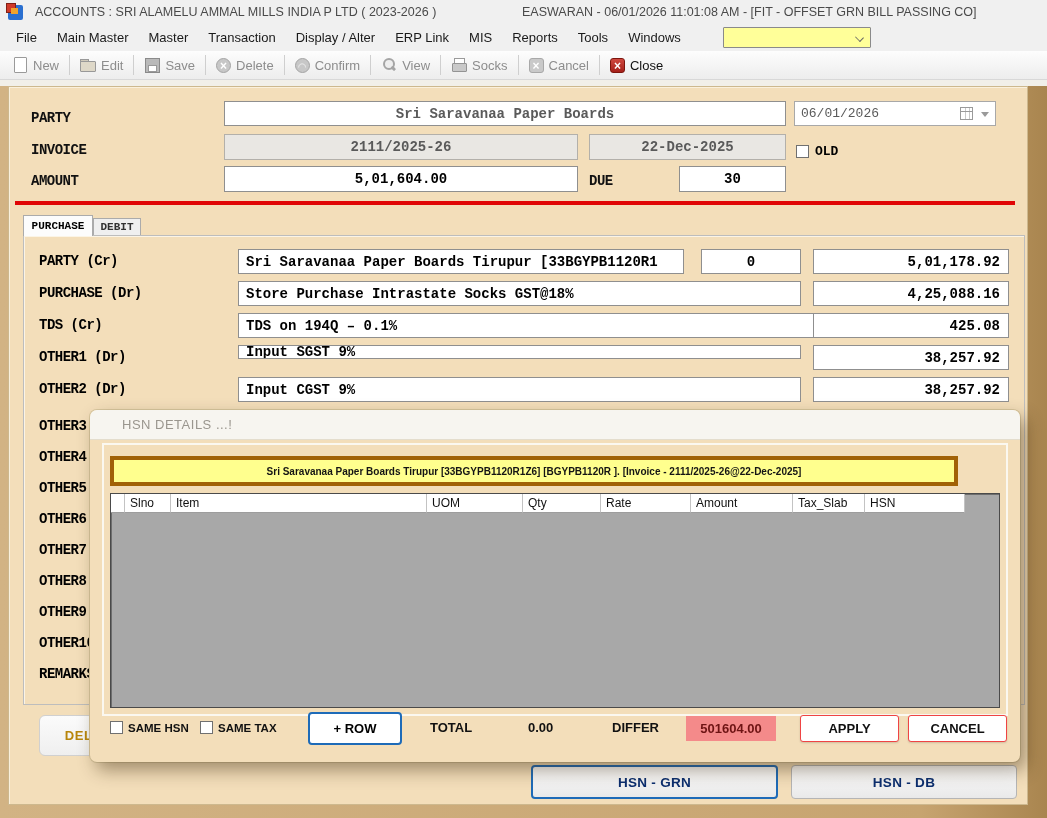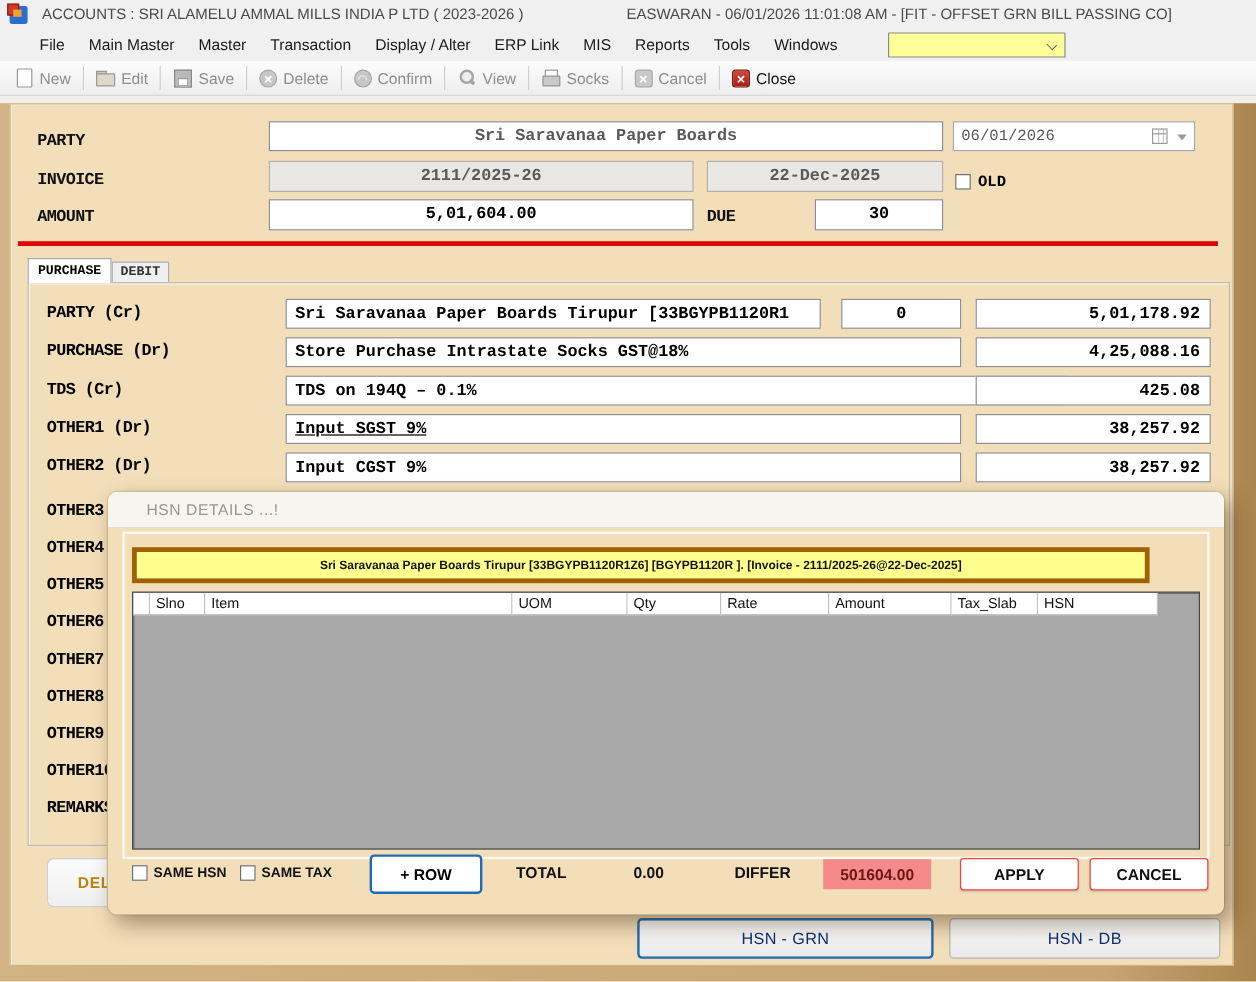--- a/index.html
+++ b/index.html
@@ -11,21 +11,21 @@
   .titlebar { position:absolute; left:0; top:0; width:1047px; height:24px;
     background:#f0f0f0; display:flex; align-items:center; }
   .app-icon { width:15px; height:15px; margin-left:8px; position:relative; background:#2a6fd0; border-radius:2px; }
   .app-icon::before { content:""; position:absolute; left:-2px; top:-2px; width:8px; height:8px; background:#d03a2a; border:1px solid #802015; }
   .app-icon::after { content:""; position:absolute; left:3px; top:3px; width:7px; height:6px; background:#f0a22c; }
   .title-text { margin-left:12px; font-size:12.5px; color:#4a4a4a; }
   .session-text { position:absolute; left:522px; top:5px; font-size:12.5px; color:#4a4a4a; }
 
   
   .menubar { position:absolute; left:0; top:24px; width:1047px; height:27px;
-    background:#f0f0f0; display:flex; align-items:center; padding-left:23px; }
+    background:#f0f0f0; display:flex; align-items:center; padding-left:6px; }
   .menu-item { padding:4px 10px; font-size:13px; color:#1a1a1a; cursor:default; }
   .quick-combo { width:148px; height:21px; margin-left:32px; background:var(--combo-yellow,#ffff99);
     border:1px solid #8a8a8a; position:relative; border-radius:1px; }
   .combo-arrow { position:absolute; right:7px; top:6px; width:7px; height:7px;
     border-right:1.6px solid #666; border-bottom:1.6px solid #666; transform:rotate(45deg) scaleY(.8); }
 
   
   .toolbar { position:absolute; left:0; top:51px; width:1047px; height:29px;
     background:linear-gradient(#fdfdfd,#ededed); border-bottom:1px solid #d8d8d8;
     display:flex; align-items:center; padding-left:4px; }
@@ -101,21 +101,21 @@
   .detail-panel { position:absolute; left:14px; top:148px; width:1002px; height:470px;
     border:1px solid #bdbdbd; box-shadow:inset 1px 1px 0 #fbf4e6; }
 
   .delete-btn { position:absolute; left:30px; top:628px; width:106px; height:41px;
     background:linear-gradient(#fbfbfb,#efefef); border:1px solid #d0d0d0; border-radius:6px;
     font-weight:bold; font-size:13px; color:var(--delete-text,#b8860b);
     display:flex; align-items:center; justify-content:center; letter-spacing:0.5px; }
 
   .hsn-btn { position:absolute; height:34px; border-radius:4px;
     background:linear-gradient(#fefefe,#e9e9e9); display:flex; align-items:center; justify-content:center;
-    font-weight:normal; font-size:13.5px; color:var(--hsn-text,#0b2e6f); letter-spacing:0.3px; }
+    font-weight:bold; font-size:13.5px; color:var(--hsn-text,#0b2e6f); letter-spacing:0.3px; }
   .hsn-grn { left:522px; top:678px; width:247px; border:2px solid var(--focus-blue,#1e6bb8); }
   .hsn-db  { left:782px; top:678px; width:226px; border:1px solid #b5b5b5; }
 
   
   .dialog { position:absolute; left:90px; top:410px; width:930px; height:352px;
     background:var(--form-bg,#f3deba); border-radius:7px;
     box-shadow:6px 8px 18px rgba(60,40,10,.45), 0 0 0 1px #d9c79f; z-index:10; }
   .dialog-header { position:absolute; left:0; top:0; width:930px; height:30px;
     background:#f7f5f0; border-radius:7px 7px 0 0; border-bottom:1px solid #e4ddcd;
     display:flex; align-items:center; padding-left:32px; font-size:13px; color:#9a968e; letter-spacing:0.5px; }
@@ -265,21 +265,21 @@
           <div class="field left" style="left: 229px; top: 162px; width: 446px; height: 25px;">Sri Saravanaa Paper Boards Tirupur [33BGYPB1120R1</div>
           <div class="field centered" style="left: 692px; top: 162px; width: 100px; height: 25px;">0</div>
           <div class="field right" style="left: 804px; top: 162px; width: 196px; height: 25px;">5,01,178.92</div>
           <div class="lg-label" style="top: 198px;">PURCHASE (Dr)</div>
           <div class="field left" style="left: 229px; top: 194px; width: 563px; height: 25px;">Store Purchase Intrastate Socks GST@18%</div>
           <div class="field right" style="left: 804px; top: 194px; width: 196px; height: 25px;">4,25,088.16</div>
           <div class="lg-label" style="top: 230px;">TDS (Cr)</div>
           <div class="field left" style="left: 229px; top: 226px; width: 650px; height: 25px;">TDS on 194Q – 0.1%</div>
           <div class="field right" style="left: 804px; top: 226px; width: 196px; height: 25px;">425.08</div>
           <div class="lg-label" style="top: 262px;">OTHER1 (Dr)</div>
-          <div class="field left" style="left: 229px; top: 258px; width: 563px; height: 25px; text-decoration: underline;">Input SGST 9%</div>
+          <div class="field left" style="left: 229px; top: 258px; width: 563px; height: 14px;">Input SGST 9%</div>
           <div class="field right" style="left: 804px; top: 258px; width: 196px; height: 25px;">38,257.92</div>
           <div class="lg-label" style="top: 294px;">OTHER2 (Dr)</div>
           <div class="field left" style="left: 229px; top: 290px; width: 563px; height: 25px;">Input CGST 9%</div>
           <div class="field right" style="left: 804px; top: 290px; width: 196px; height: 25px;">38,257.92</div>
         </div>
       <div id="other-labels">
           <div class="lg-label" style="top: 331px;">OTHER3</div>
           <div class="lg-label" style="top: 362px;">OTHER4</div>
           <div class="lg-label" style="top: 393px;">OTHER5</div>
           <div class="lg-label" style="top: 424px;">OTHER6</div>

